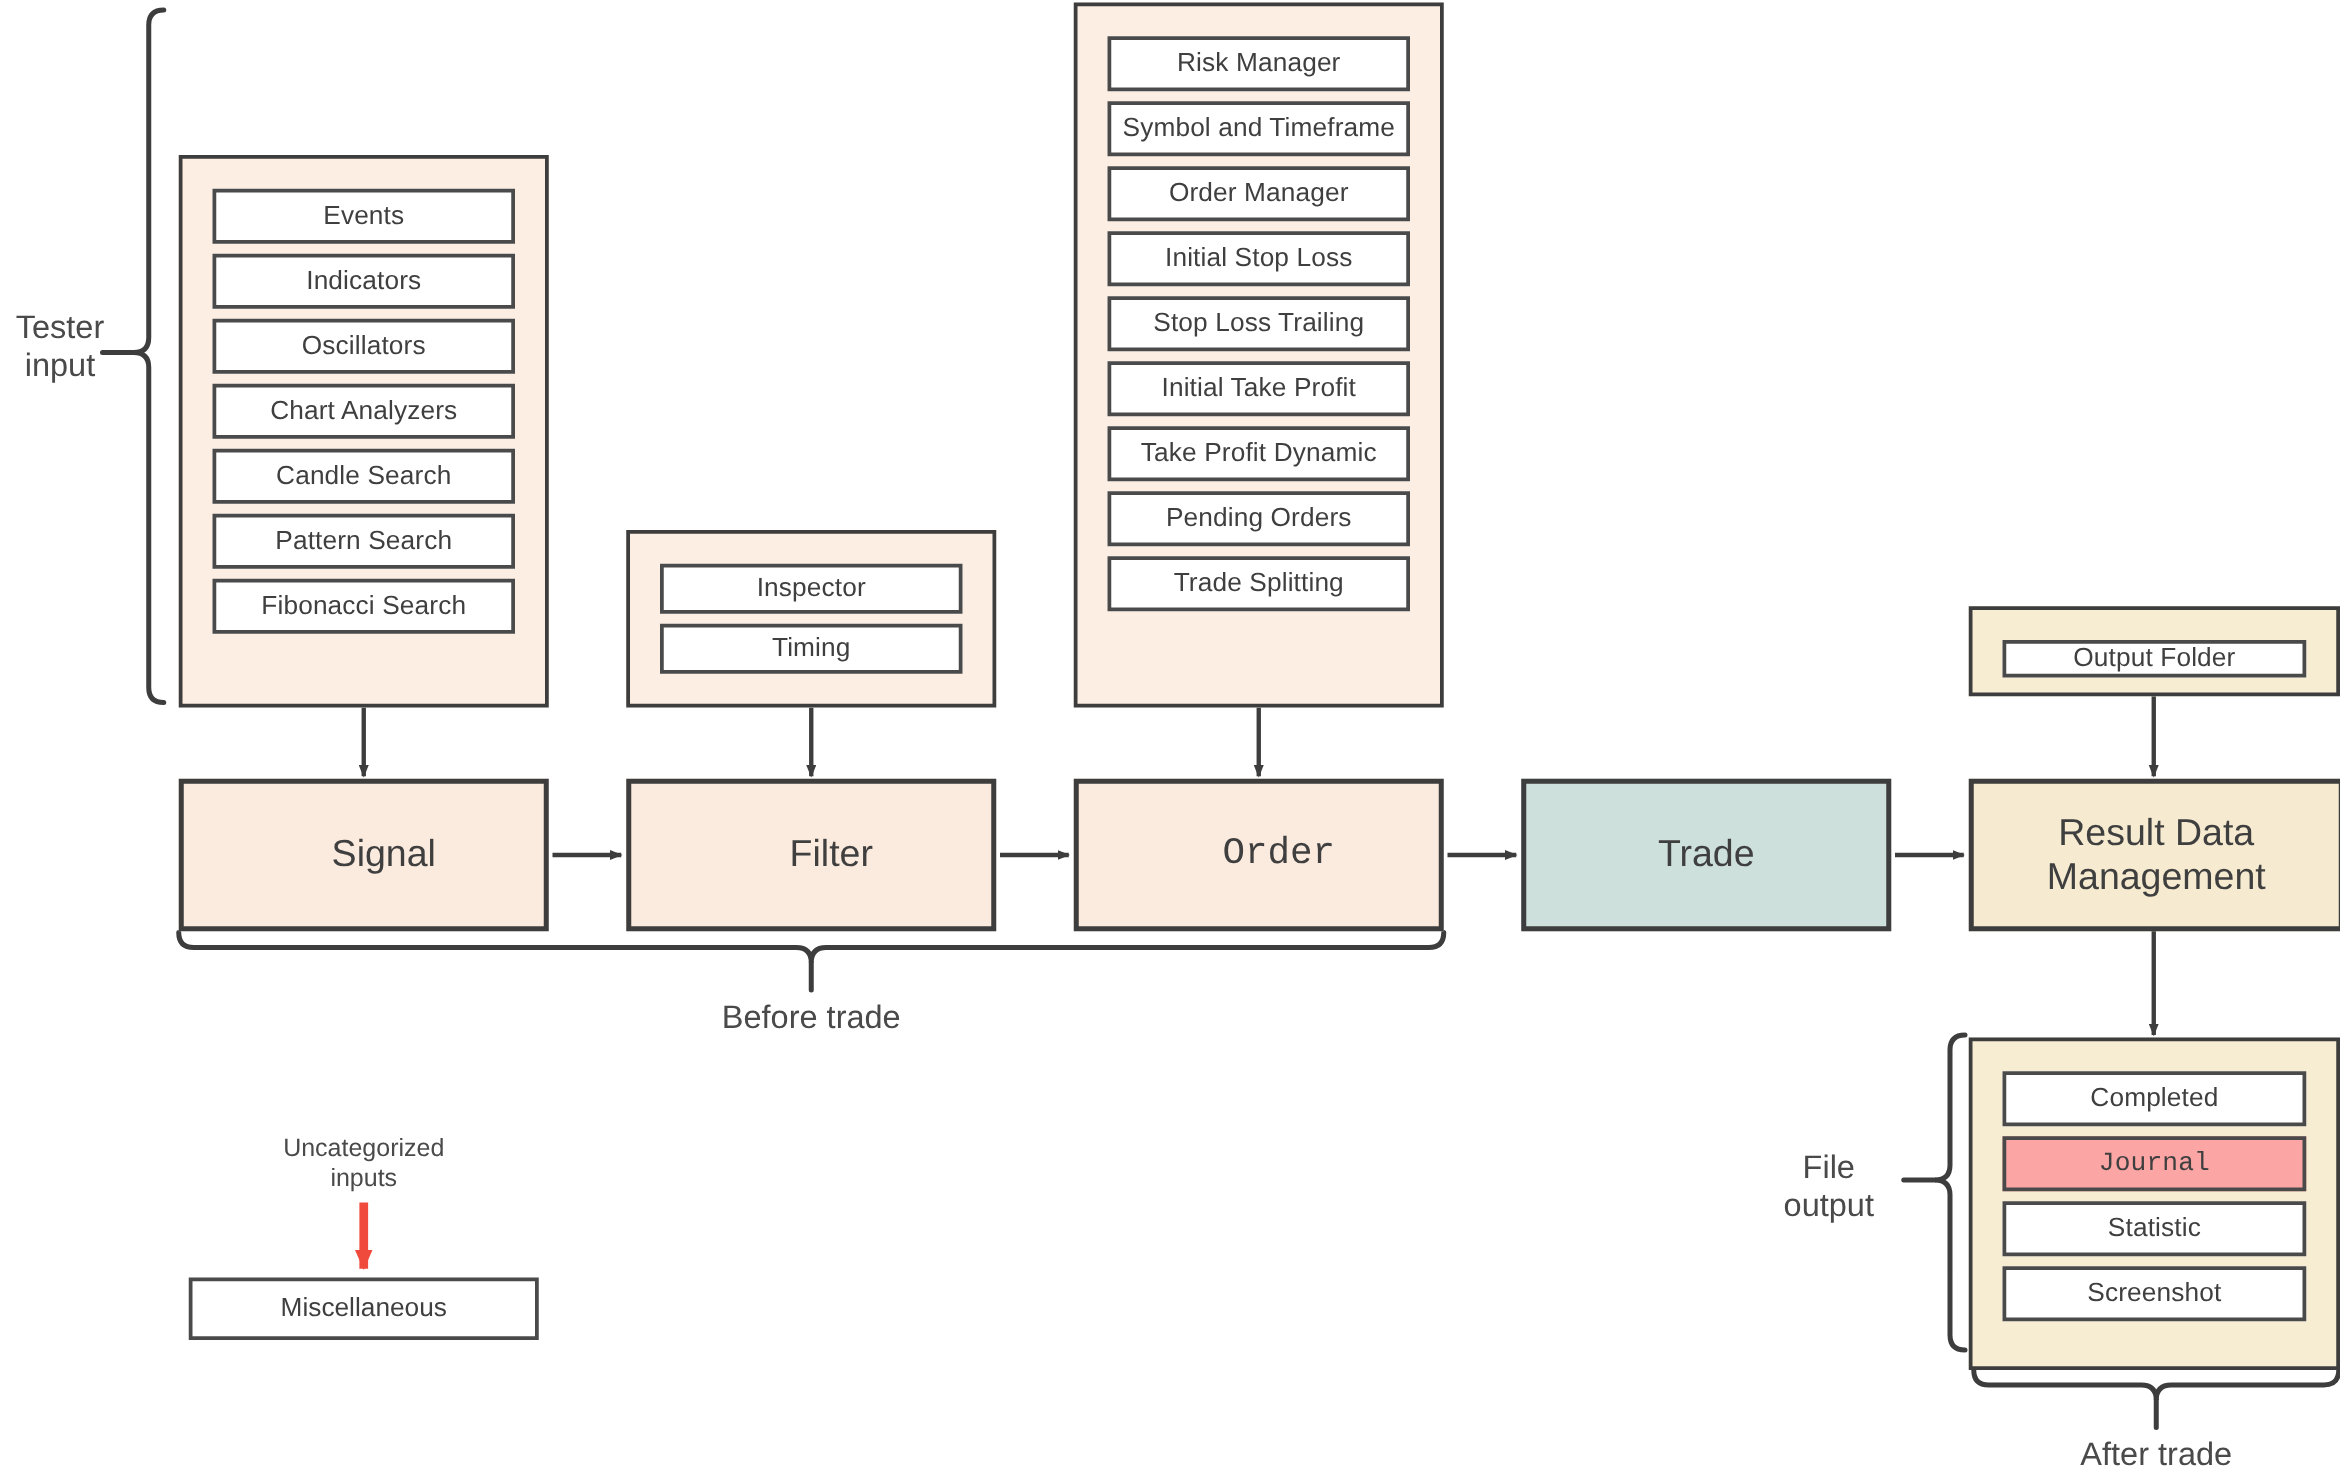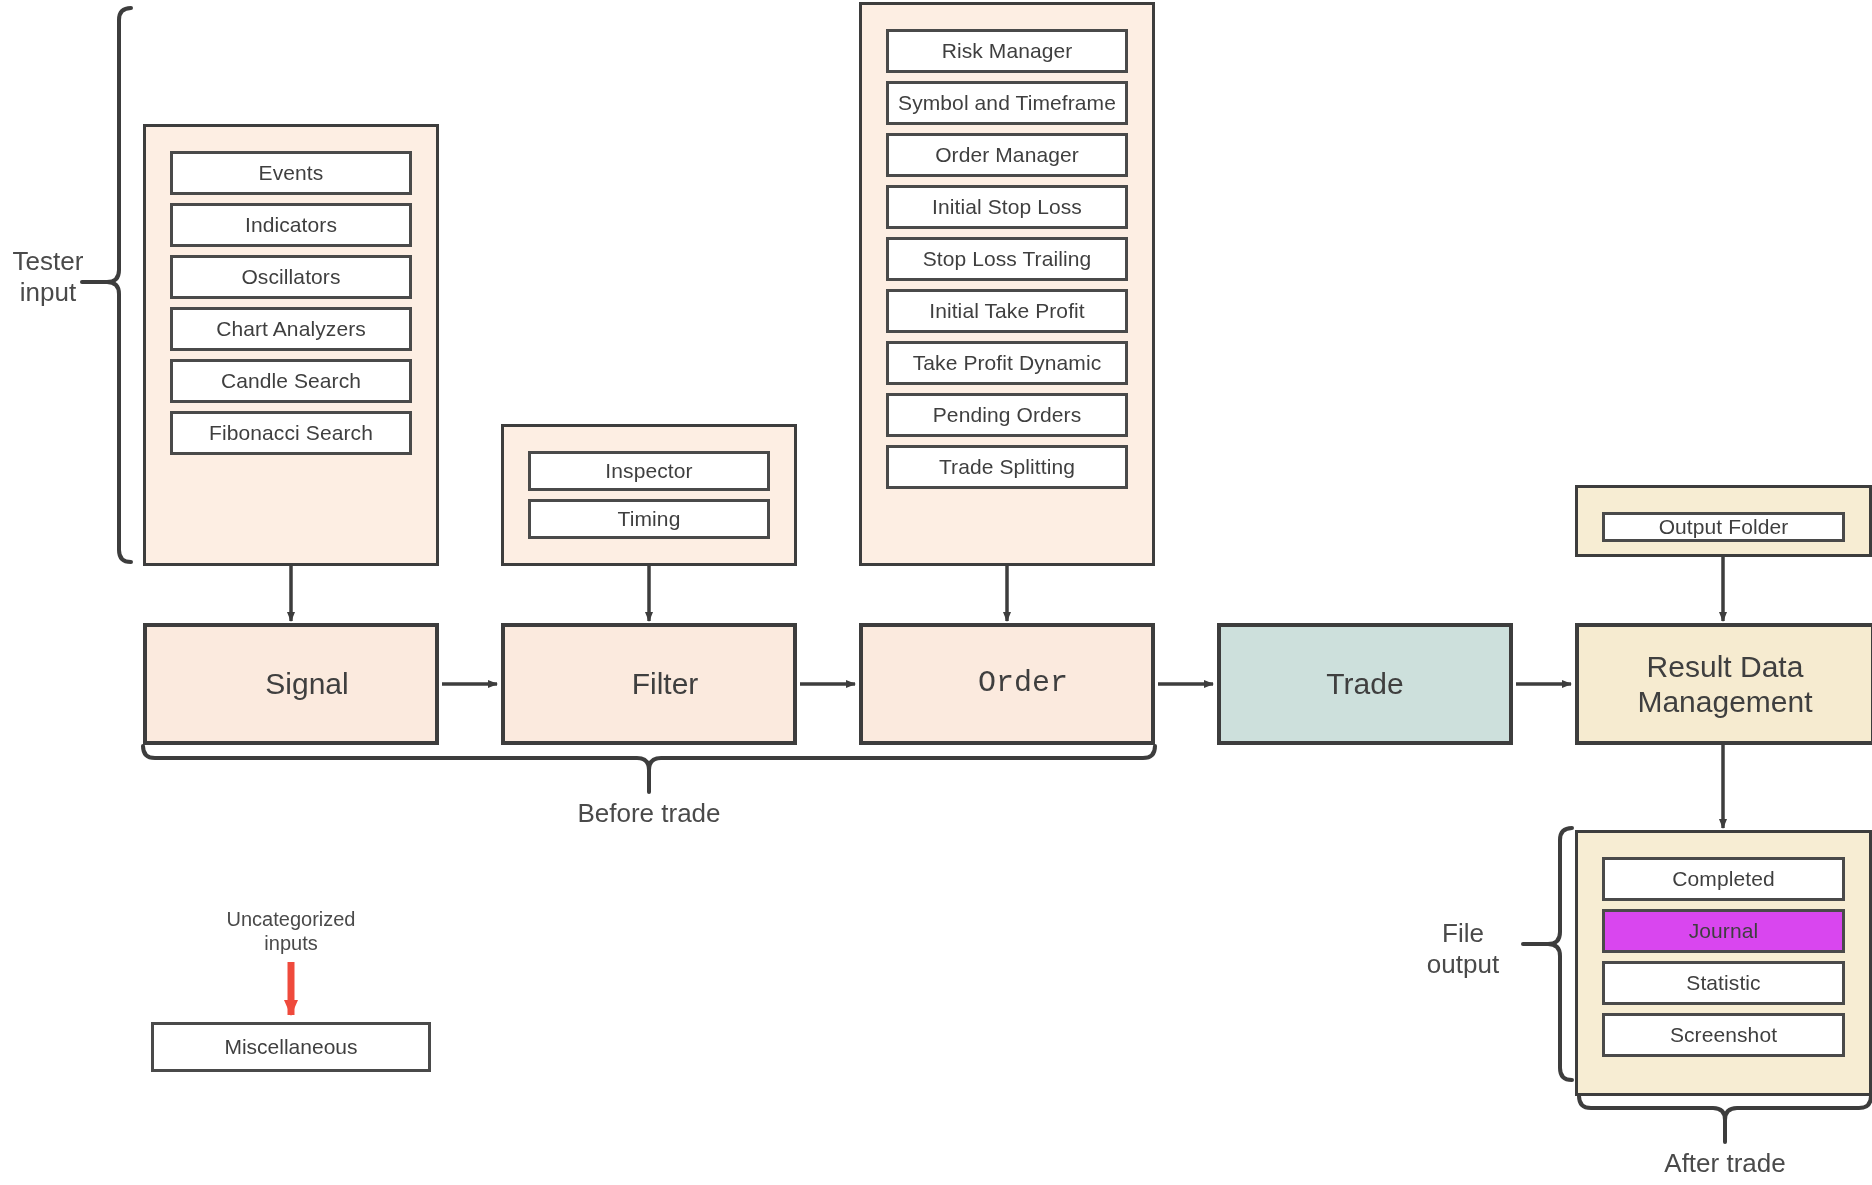--- a/index.html
+++ b/index.html
@@ -38,21 +38,21 @@
     background: #ffffff;
     border: 3px solid #4a4a4a;
     height: 44px;
     display: flex;
     align-items: center;
     justify-content: center;
     font-size: 21px;
     color: #3f3f3f;
     letter-spacing: .1px;
   }
-  .item.highlight { background: #d946ef; }
+  .item.highlight { background: #fca5a5; font-family: Liberation Mono, monospace; }
 
   
   .proc {
     position: absolute;
     box-sizing: border-box;
     border: 4px solid #3d3d3d;
     display: flex;
     align-items: center;
     justify-content: center;
     text-align: center;
@@ -146,20 +146,21 @@
 
   <div class="label" style="left:0px; top:246px; width:96px;text-align:center;">Tester
 input</div>
 
   <div class="panel peach" style="left:143px; top:124px; width:296px; height:442px;">
     <div class="item">Events</div>
     <div class="item">Indicators</div>
     <div class="item">Oscillators</div>
     <div class="item">Chart Analyzers</div>
     <div class="item">Candle Search</div>
+    <div class="item">Pattern Search</div>
     <div class="item">Fibonacci Search</div>
   </div>
 
   <div class="panel peach" style="left:501px; top:424px; width:296px; height:142px;">
     <div class="item">Inspector</div>
     <div class="item">Timing</div>
   </div>
 
   <div class="panel peach" style="left:859px; top:2px; width:296px; height:564px;">
     <div class="item">Risk Manager</div>

